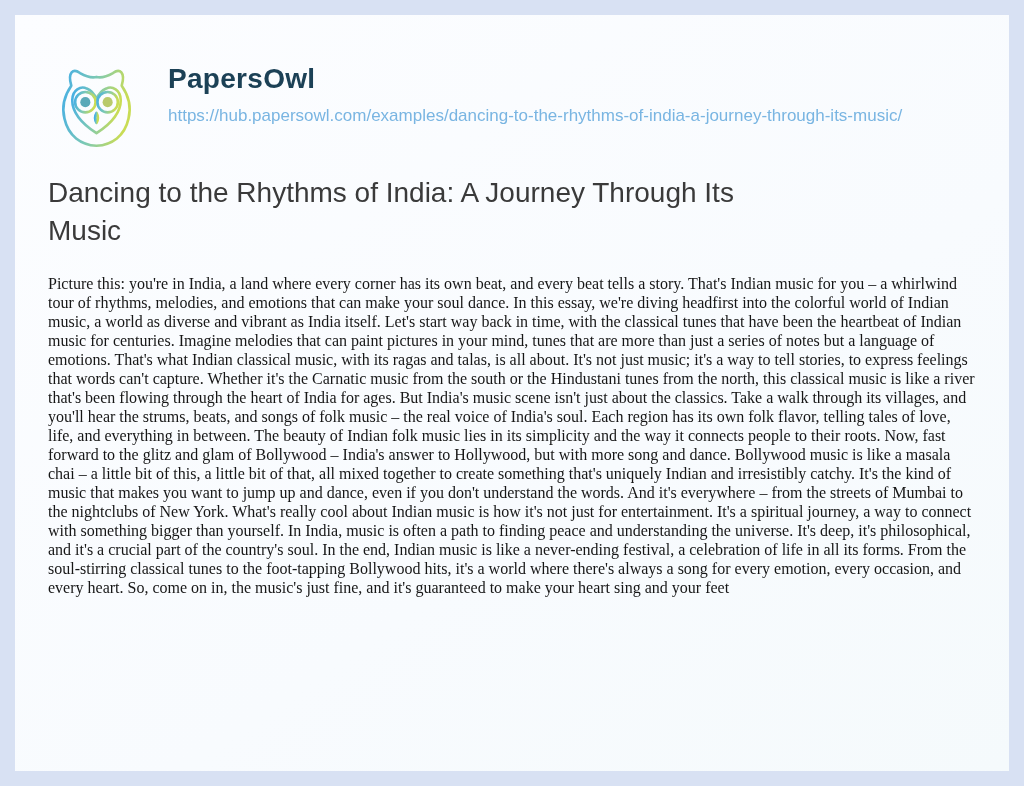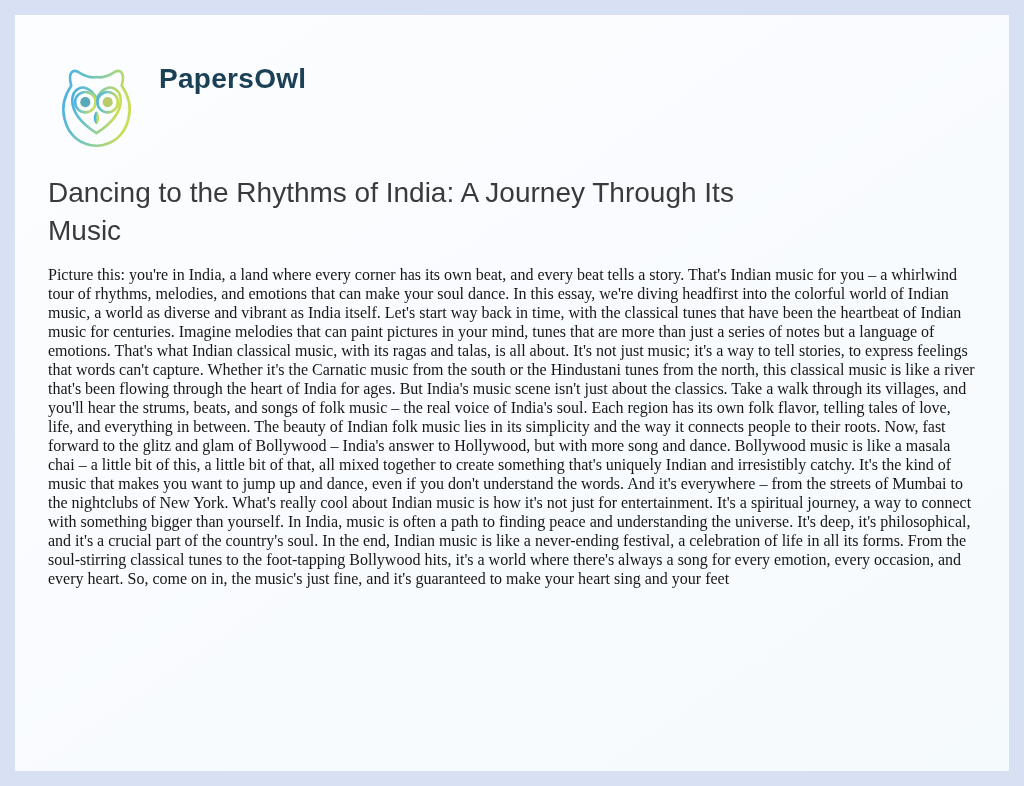--- a/index.html
+++ b/index.html
@@ -14,21 +14,21 @@
     left: 15px; top: 15px;
     width: 994px; height: 756px;
     background: linear-gradient(145deg, #fcfdff 0%, #f8fbfe 60%, #f5fafc 100%);
   }
   .content {
     padding: 42px 48px 0 33px;
   }
   .header {
     display: flex;
     align-items: flex-start;
-    gap: 14px;
+    gap: 23px;
   }
   .logo-wrap {
     width: 97px; height: 100px;
     flex: 0 0 auto;
   }
   .header-text { padding-top: 6px; }
   .brand {
     font-size: 28px;
     font-weight: 700;
     color: #1c4156;
@@ -48,21 +48,21 @@
   }
   .essay-title {
     margin-top: 17px;
     max-width: 705px;
     font-size: 28px;
     font-weight: 400;
     line-height: 1.37;
     color: #3a3a3a;
   }
   .essay-body {
-    margin-top: 14px;
+    margin-top: 23px;
     width: 929px;
     font-family: "Liberation Serif", serif;
     font-size: 16px;
     line-height: 19px;
     color: #161616;
     text-align: left;
   }
 </style>
 </head>
 <body>
@@ -88,20 +88,21 @@
               <circle cx="61.5" cy="45" r="10.5"></circle>
               <path d="M 50 56 C 48.2 59, 48.2 63, 50 66.5 C 51.8 63, 51.8 59, 50 56 Z"></path>
             </g>
             <circle cx="38.5" cy="45" r="5.2" fill="#5aa9b8"></circle>
             <circle cx="61.5" cy="45" r="5.2" fill="#b9ca6b"></circle>
           </svg>
         </span>
       </div>
       <div class="header-text">
         <div class="brand">PapersOwl</div>
+        <a class="site-url" href="#">https://hub.papersowl.com/examples/dancing-to-the-rhythms-of-india-a-journey-through-its-music/</a>
       </div>
     </div>
 
     <h1 class="essay-title">Dancing to the Rhythms of India: A Journey Through Its Music</h1>
 
     <p class="essay-body">Picture this: you're in India, a land where every corner has its own beat, and every beat tells a story. That's Indian music for you – a whirlwind tour of rhythms, melodies, and emotions that can make your soul dance. In this essay, we're diving headfirst into the colorful world of Indian music, a world as diverse and vibrant as India itself. Let's start way back in time, with the classical tunes that have been the heartbeat of Indian music for centuries. Imagine melodies that can paint pictures in your mind, tunes that are more than just a series of notes but a language of emotions. That's what Indian classical music, with its ragas and talas, is all about. It's not just music; it's a way to tell stories, to express feelings that words can't capture. Whether it's the Carnatic music from the south or the Hindustani tunes from the north, this classical music is like a river that's been flowing through the heart of India for ages. But India's music scene isn't just about the classics. Take a walk through its villages, and you'll hear the strums, beats, and songs of folk music – the real voice of India's soul. Each region has its own folk flavor, telling tales of love, life, and everything in between. The beauty of Indian folk music lies in its simplicity and the way it connects people to their roots. Now, fast forward to the glitz and glam of Bollywood – India's answer to Hollywood, but with more song and dance. Bollywood music is like a masala chai – a little bit of this, a little bit of that, all mixed together to create something that's uniquely Indian and irresistibly catchy. It's the kind of music that makes you want to jump up and dance, even if you don't understand the words. And it's everywhere – from the streets of Mumbai to the nightclubs of New York. What's really cool about Indian music is how it's not just for entertainment. It's a spiritual journey, a way to connect with something bigger than yourself. In India, music is often a path to finding peace and understanding the universe. It's deep, it's philosophical, and it's a crucial part of the country's soul. In the end, Indian music is like a never-ending festival, a celebration of life in all its forms. From the soul-stirring classical tunes to the foot-tapping Bollywood hits, it's a world where there's always a song for every emotion, every occasion, and every heart. So, come on in, the music's just fine, and it's guaranteed to make your heart sing and your feet</p>
 
   </div>
 </div>
 

